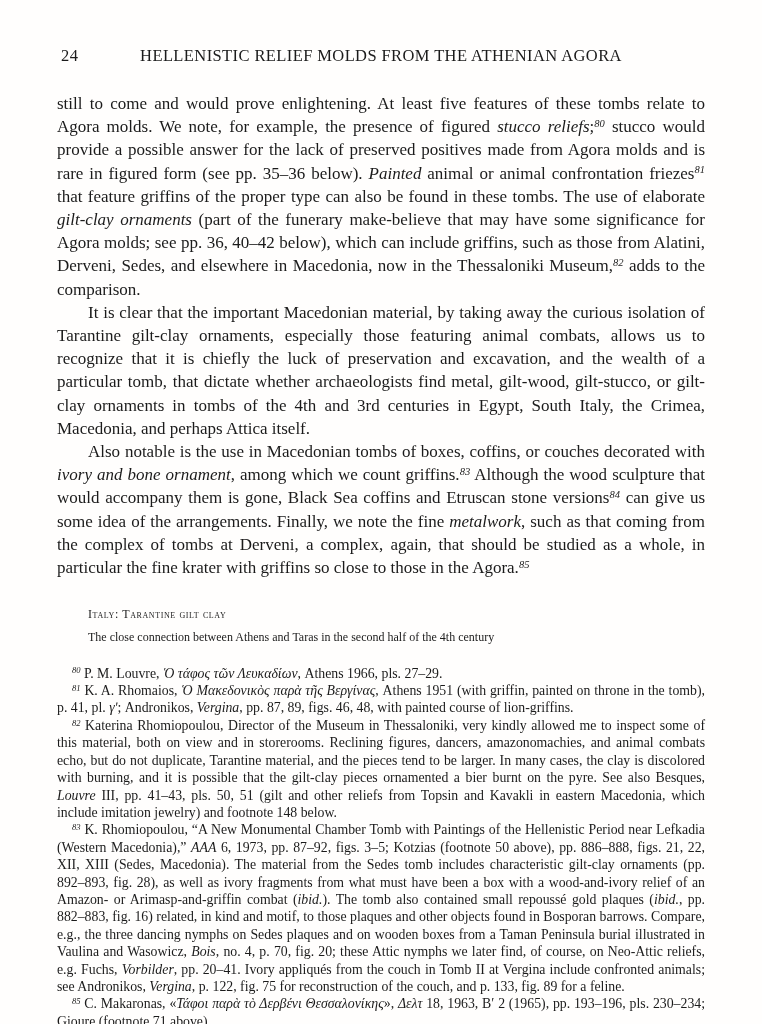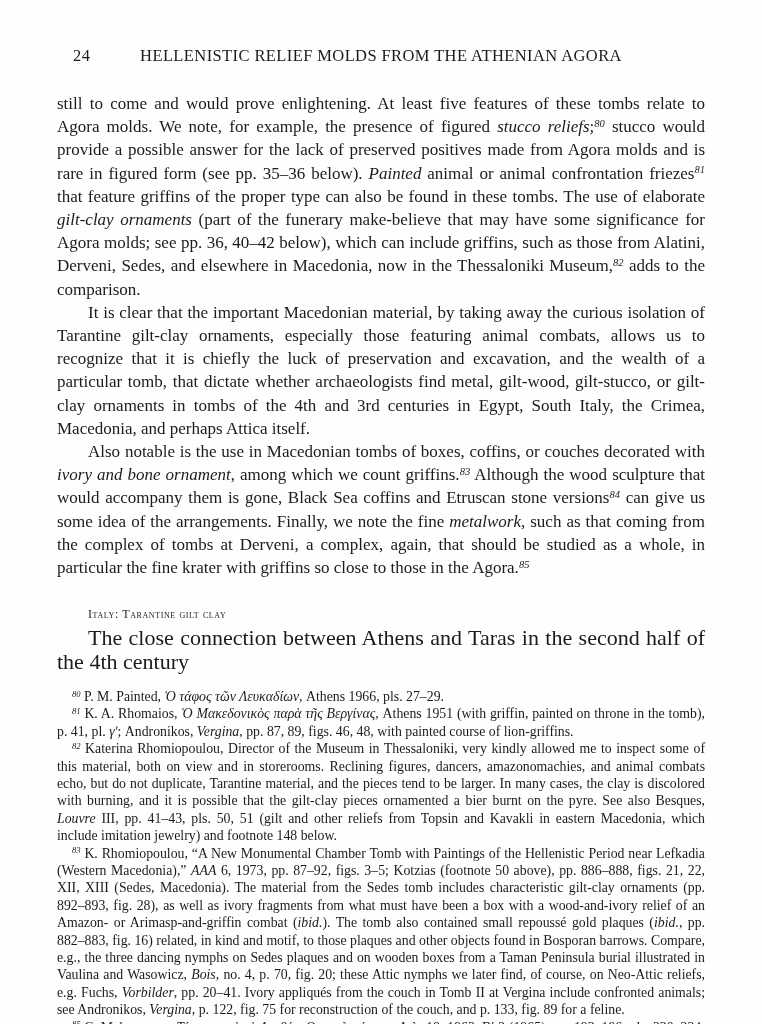--- a/index.html
+++ b/index.html
@@ -16,21 +16,21 @@
     overflow: hidden;
   }
   .running-head {
     position: relative;
     height: 22px;
     font-size: 16.5px;
     letter-spacing: 0.4px;
   }
   .page-number {
     position: absolute;
-    left: 16px;
+    left: 4px;
     top: 0;
   }
   .running-title {
     text-align: center;
     white-space: nowrap;
   }
   .body-text {
     margin-top: 24px;
     font-size: 17px;
     line-height: 23.2px;
@@ -50,21 +50,21 @@
   .section-heading {
     margin: 24px 0 0 0;
     padding-left: 31px;
     font-size: 12px;
     font-weight: normal;
     font-variant: small-caps;
     letter-spacing: 0.6px;
     line-height: 23.2px;
   }
   .section-lead {
-    font-size: 22px;
+    font-size: 12px;
     line-height: 23.2px;
     text-align: justify;
   }
   .section-lead p { margin: 0; text-indent: 31px; }
   .footnotes {
     margin-top: 15px;
     font-size: 13.8px;
     line-height: 17.4px;
     text-align: justify;
   }
@@ -87,20 +87,20 @@
       <p class="indent"><span>Also notable is the use in Macedonian tombs of boxes, coffins, or couches decorated with </span><span class="it">ivory and bone ornament</span><span>, among which we count griffins.</span><sup class="fn-ref">83</sup><span> Although the wood sculpture that would accompany them is gone, Black Sea coffins and Etruscan stone versions</span><sup class="fn-ref">84</sup><span> can give us some idea of the arrangements. Finally, we note the fine </span><span class="it">metalwork</span><span>, such as that coming from the complex of tombs at Derveni, a complex, again, that should be studied as a whole, in particular the fine krater with griffins so close to those in the Agora.</span><sup class="fn-ref">85</sup></p>
     </div>
 
   <h2 class="section-heading">Italy: Tarantine gilt clay</h2>
 
   <div class="section-lead" id="section-lead">
       <p><span>The close connection between Athens and Taras in the second half of the 4th century</span></p>
     </div>
 
   <div class="footnotes" id="footnotes">
-      <p><sup class="fn-ref">80</sup><span> P. M. Painted, </span><span class="it">Ὁ τάφος τῶν Λευκαδίων</span><span>, Athens 1966, pls. 27–29.</span></p>
+      <p><sup class="fn-ref">80</sup><span> P. M. Louvre, </span><span class="it">Ὁ τάφος τῶν Λευκαδίων</span><span>, Athens 1966, pls. 27–29.</span></p>
       <p><sup class="fn-ref">81</sup><span> K. A. Rhomaios, </span><span class="it">Ὁ Μακεδονικὸς παρὰ τῆς Βεργίνας</span><span>, Athens 1951 (with griffin, painted on throne in the tomb), p. 41, pl. </span><span class="it">γʹ</span><span>; Andronikos, </span><span class="it">Vergina</span><span>, pp. 87, 89, figs. 46, 48, with painted course of lion-griffins.</span></p>
       <p><sup class="fn-ref">82</sup><span> Katerina Rhomiopoulou, Director of the Museum in Thessaloniki, very kindly allowed me to inspect some of this material, both on view and in storerooms. Reclining figures, dancers, amazonomachies, and animal combats echo, but do not duplicate, Tarantine material, and the pieces tend to be larger. In many cases, the clay is discolored with burning, and it is possible that the gilt-clay pieces ornamented a bier burnt on the pyre. See also Besques, </span><span class="it">Louvre</span><span> III, pp. 41–43, pls. 50, 51 (gilt and other reliefs from Topsin and Kavakli in eastern Macedonia, which include imitation jewelry) and footnote 148 below.</span></p>
       <p><sup class="fn-ref">83</sup><span> K. Rhomiopoulou, “A New Monumental Chamber Tomb with Paintings of the Hellenistic Period near Lefkadia (Western Macedonia),” </span><span class="it">AAA</span><span> 6, 1973, pp. 87–92, figs. 3–5; Kotzias (footnote 50 above), pp. 886–888, figs. 21, 22, XII, XIII (Sedes, Macedonia). The material from the Sedes tomb includes characteristic gilt-clay ornaments (pp. 892–893, fig. 28), as well as ivory fragments from what must have been a box with a wood-and-ivory relief of an Amazon- or Arimasp-and-griffin combat (</span><span class="it">ibid.</span><span>). The tomb also contained small repoussé gold plaques (</span><span class="it">ibid.</span><span>, pp. 882–883, fig. 16) related, in kind and motif, to those plaques and other objects found in Bosporan barrows. Compare, e.g., the three dancing nymphs on Sedes plaques and on wooden boxes from a Taman Peninsula burial illustrated in Vaulina and Wasowicz, </span><span class="it">Bois</span><span>, no. 4, p. 70, fig. 20; these Attic nymphs we later find, of course, on Neo-Attic reliefs, e.g. Fuchs, </span><span class="it">Vorbilder</span><span>, pp. 20–41. Ivory appliqués from the couch in Tomb II at Vergina include confronted animals; see Andronikos, </span><span class="it">Vergina</span><span>, p. 122, fig. 75 for reconstruction of the couch, and p. 133, fig. 89 for a feline.</span></p>
       <p><sup class="fn-ref">85</sup><span> C. Makaronas, «</span><span class="it">Τάφοι παρὰ τὸ Δερβένι Θεσσαλονίκης</span><span>», </span><span class="it">Δελτ</span><span> 18, 1963, Β′ 2 (1965), pp. 193–196, pls. 230–234; Gioure (footnote 71 above).</span></p>
     </div>
 
 </div>
 
 </body></html>

